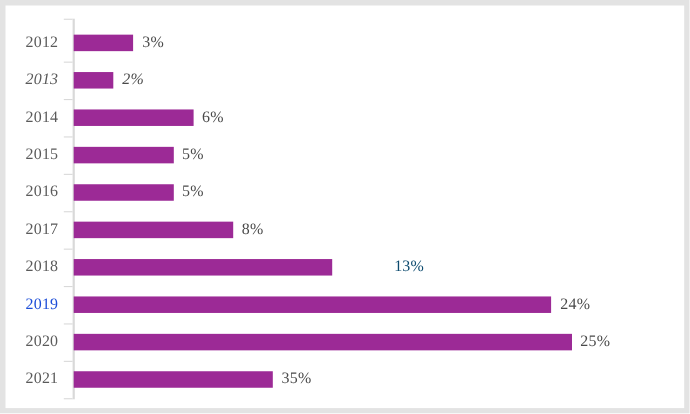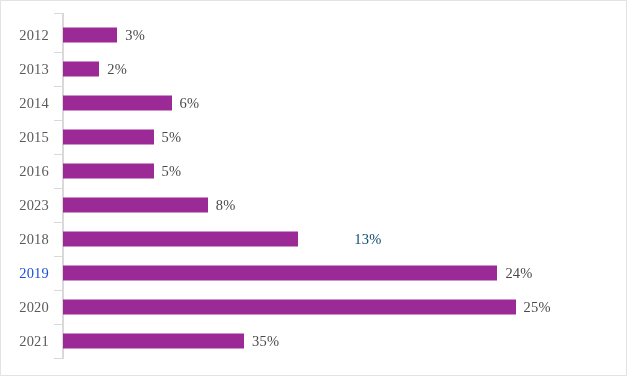--- a/index.html
+++ b/index.html
@@ -8,21 +8,21 @@
     background: #ffffff;
   }
   body {
     font-family: "Liberation Serif", "DejaVu Serif", serif;
   }
   #chart-canvas {
     position: relative;
     width: 627px;
     height: 376px;
     background: #ffffff;
-    border: 1px solid #0369a1;
+    border: 5px solid #0369a1;
     box-sizing: border-box;
     overflow: hidden;
   }
   
   #plot-area {
     position: absolute;
     left: 0;
     top: 0;
     right: 0;
     bottom: 0;
@@ -104,21 +104,21 @@
         <div class="axis-tick" style="top: 357px; left: 53px; background: rgb(217, 217, 217);"></div>
       </div>
     <div id="rows-layer">
         <div class="bar-row" style="top: 17px;">
           <div class="category-label" style="color: rgb(90, 90, 90);">2012</div>
           <div class="bar-track" style="left: 62px; width: 54.3px; height: 15px;">
             <div class="bar-fill" style="width: 54.3px; height: 15px; background: rgb(156, 42, 150);"></div>
           </div>
           <div class="bar-value-label" style="left: 124.3px; color: rgb(74, 74, 74);">3%</div>
         </div>
-        <div class="bar-row" style="top: 51px;">
+        <div class="bar-row" style="top: 51px; font-style: italic;">
           <div class="category-label" style="color: rgb(90, 90, 90);">2013</div>
           <div class="bar-track" style="left: 62px; width: 36.2px; height: 15px;">
             <div class="bar-fill" style="width: 36.2px; height: 15px; background: rgb(156, 42, 150);"></div>
           </div>
           <div class="bar-value-label" style="left: 106.2px; color: rgb(74, 74, 74);">2%</div>
         </div>
         <div class="bar-row" style="top: 85px;">
           <div class="category-label" style="color: rgb(90, 90, 90);">2014</div>
           <div class="bar-track" style="left: 62px; width: 108.6px; height: 15px;">
             <div class="bar-fill" style="width: 108.6px; height: 15px; background: rgb(156, 42, 150);"></div>
@@ -133,21 +133,21 @@
           <div class="bar-value-label" style="left: 160.5px; color: rgb(74, 74, 74);">5%</div>
         </div>
         <div class="bar-row" style="top: 153px;">
           <div class="category-label" style="color: rgb(90, 90, 90);">2016</div>
           <div class="bar-track" style="left: 62px; width: 90.5px; height: 15px;">
             <div class="bar-fill" style="width: 90.5px; height: 15px; background: rgb(156, 42, 150);"></div>
           </div>
           <div class="bar-value-label" style="left: 160.5px; color: rgb(74, 74, 74);">5%</div>
         </div>
         <div class="bar-row" style="top: 187px;">
-          <div class="category-label" style="color: rgb(90, 90, 90);">2023</div>
+          <div class="category-label" style="color: rgb(90, 90, 90);">2017</div>
           <div class="bar-track" style="left: 62px; width: 144.8px; height: 15px;">
             <div class="bar-fill" style="width: 144.8px; height: 15px; background: rgb(156, 42, 150);"></div>
           </div>
           <div class="bar-value-label" style="left: 214.8px; color: rgb(74, 74, 74);">8%</div>
         </div>
         <div class="bar-row" style="top: 221px; padding-left: 20px;">
           <div class="category-label" style="color: rgb(90, 90, 90);">2018</div>
           <div class="bar-track" style="left: 62px; width: 235.3px; height: 15px;">
             <div class="bar-fill" style="width: 235.3px; height: 15px; background: rgb(156, 42, 150);"></div>
           </div>

